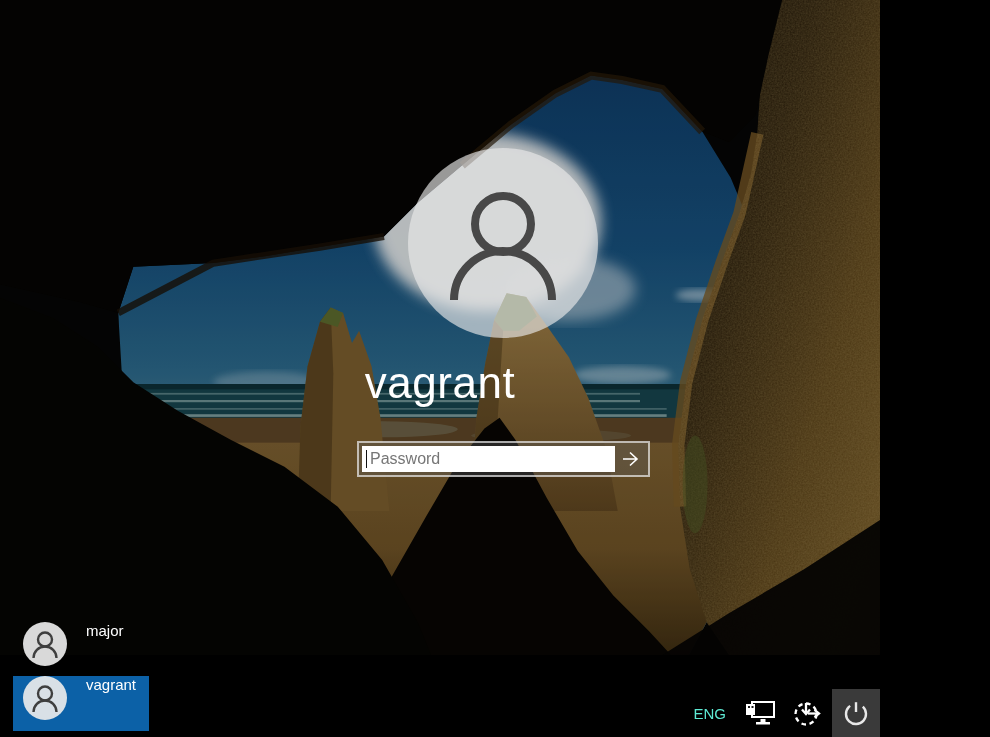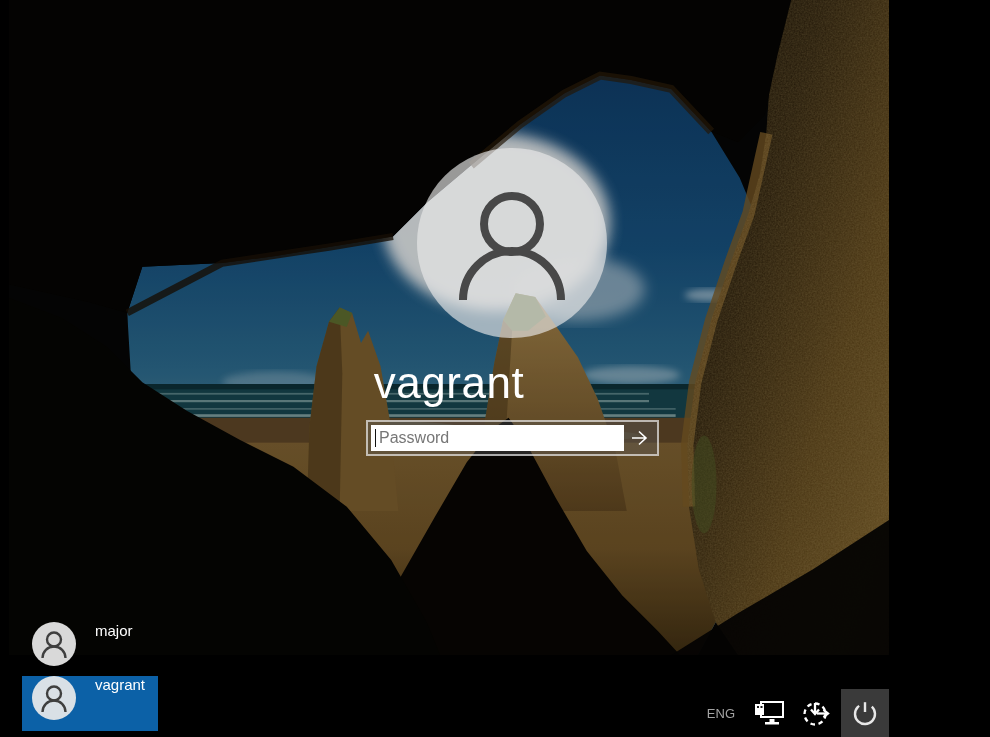--- a/index.html
+++ b/index.html
@@ -1,44 +1,44 @@
 <!DOCTYPE html>
 <html><head>
 <meta charset="utf-8">
 <style>
   html,body{margin:0;padding:0;background:#000;}
   .stage{position:relative;width:880px;height:737px;overflow:hidden;
-         font-family:"Liberation Sans",sans-serif;margin-left:9px;-webkit-font-smoothing:antialiased;}
+         font-family:"Liberation Sans",sans-serif;-webkit-font-smoothing:antialiased;}
   .bg{position:absolute;inset:0;}
   
   .avatar-big{position:absolute;left:408px;top:148px;width:190px;height:190px;border-radius:50%;
               background:rgba(233,233,233,.65);display:flex;align-items:flex-end;justify-content:center;overflow:hidden;}
   .username{position:absolute;left:0;top:358px;width:100%;text-align:center;color:#fff;
             font-size:44px;font-weight:300;letter-spacing:.5px;}
-  .pw-row{position:absolute;left:357px;top:420px;width:293px;height:36px;box-sizing:border-box;
+  .pw-row{position:absolute;left:357px;top:441px;width:293px;height:36px;box-sizing:border-box;
           border:2px solid rgba(255,255,255,.62);background:rgba(95,95,95,.38);
           display:flex;align-items:stretch;padding:3px;}
   .pw-wrap{position:relative;flex:1;}
   .pw-wrap input{width:100%;height:100%;box-sizing:border-box;border:0;outline:none;background:#fff;
                  font-family:"Liberation Sans",sans-serif;font-size:16px;color:#000;padding:0 4px 0 8px;}
   .pw-wrap input::placeholder{color:#767676;opacity:1;}
   .caret{position:absolute;left:4px;top:4px;width:1px;height:18px;background:#111;}
   .pw-submit{width:28px;margin-left:2px;border:0;background:transparent;display:flex;
              align-items:center;justify-content:center;cursor:pointer;padding:0;}
   
   .user-row{position:absolute;display:flex;align-items:flex-start;cursor:pointer;}
   .user-row .avatar-sm{width:44px;height:44px;border-radius:50%;background:rgba(236,236,236,.92);
                        display:flex;align-items:flex-end;justify-content:center;overflow:hidden;flex:0 0 auto;}
   .user-row .uname{color:#fff;font-size:15px;margin-left:19px;}
   .row-major{left:13px;top:622px;height:52px;padding-left:10px;width:190px;}
   .row-vagrant{left:13px;top:676px;height:55px;width:136px;padding-left:10px;box-sizing:border-box;
                background:#0c61a7;}
   
   .tray{position:absolute;right:0;bottom:0;height:48px;display:flex;align-items:center;}
-  .eng{color:#a3a3a3;font-size:13px;margin-right:19px;}
+  .eng{color:#5eead4;font-size:15px;margin-right:19px;}
   .tray-btn{background:transparent;border:0;padding:0;display:flex;align-items:center;justify-content:center;cursor:pointer;}
   .net-btn{margin-right:15px;}
   .ease-btn{margin-right:10px;}
   .power-btn{width:48px;height:48px;background:#3a3a3a;}
 </style>
 </head>
 <body>
 
 <div class="stage">
 

